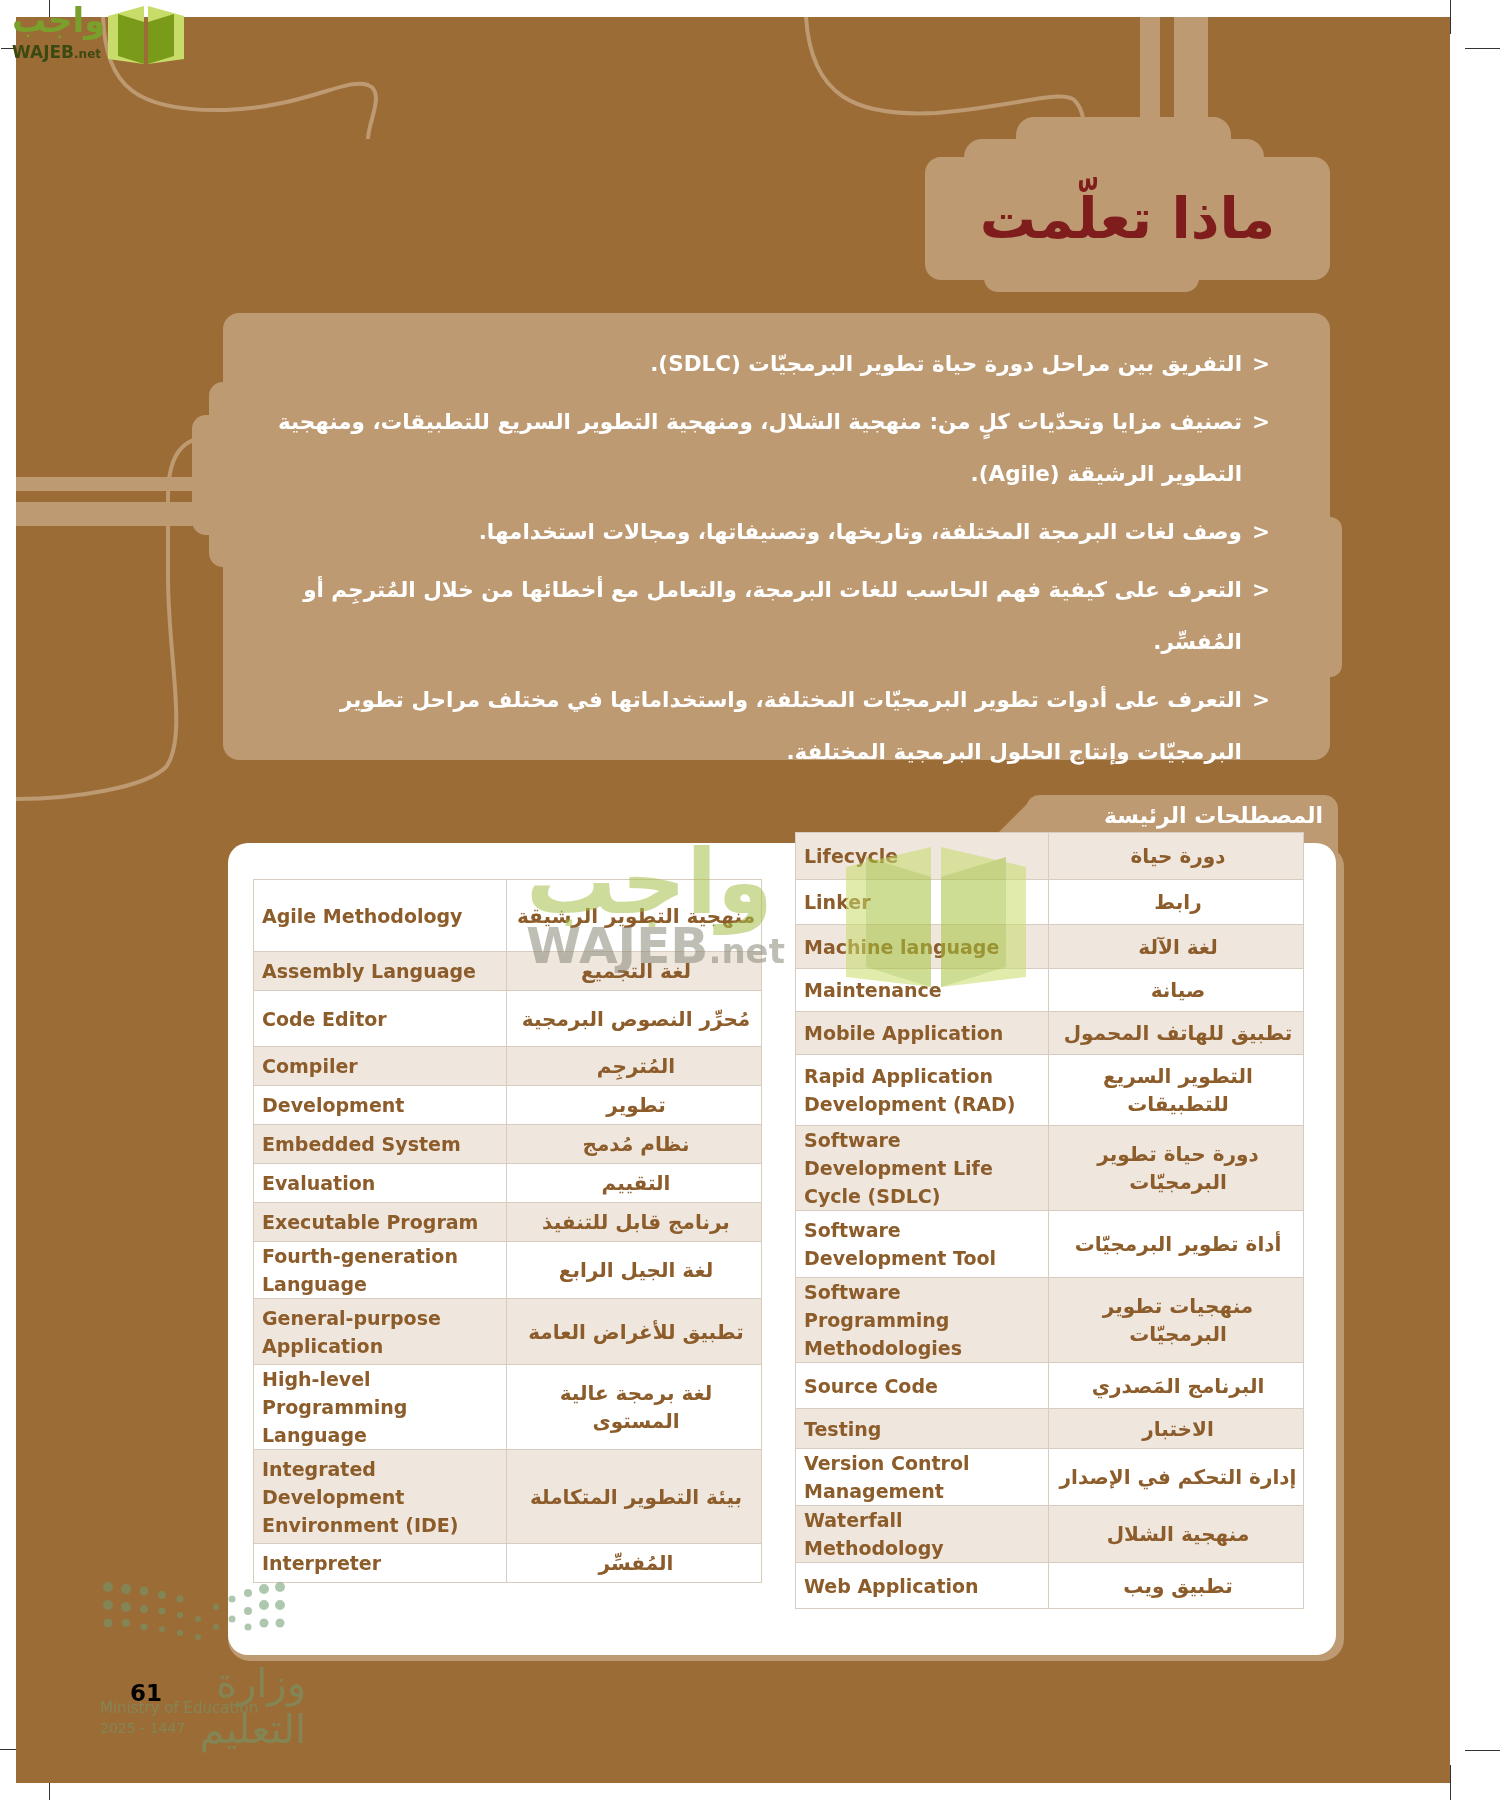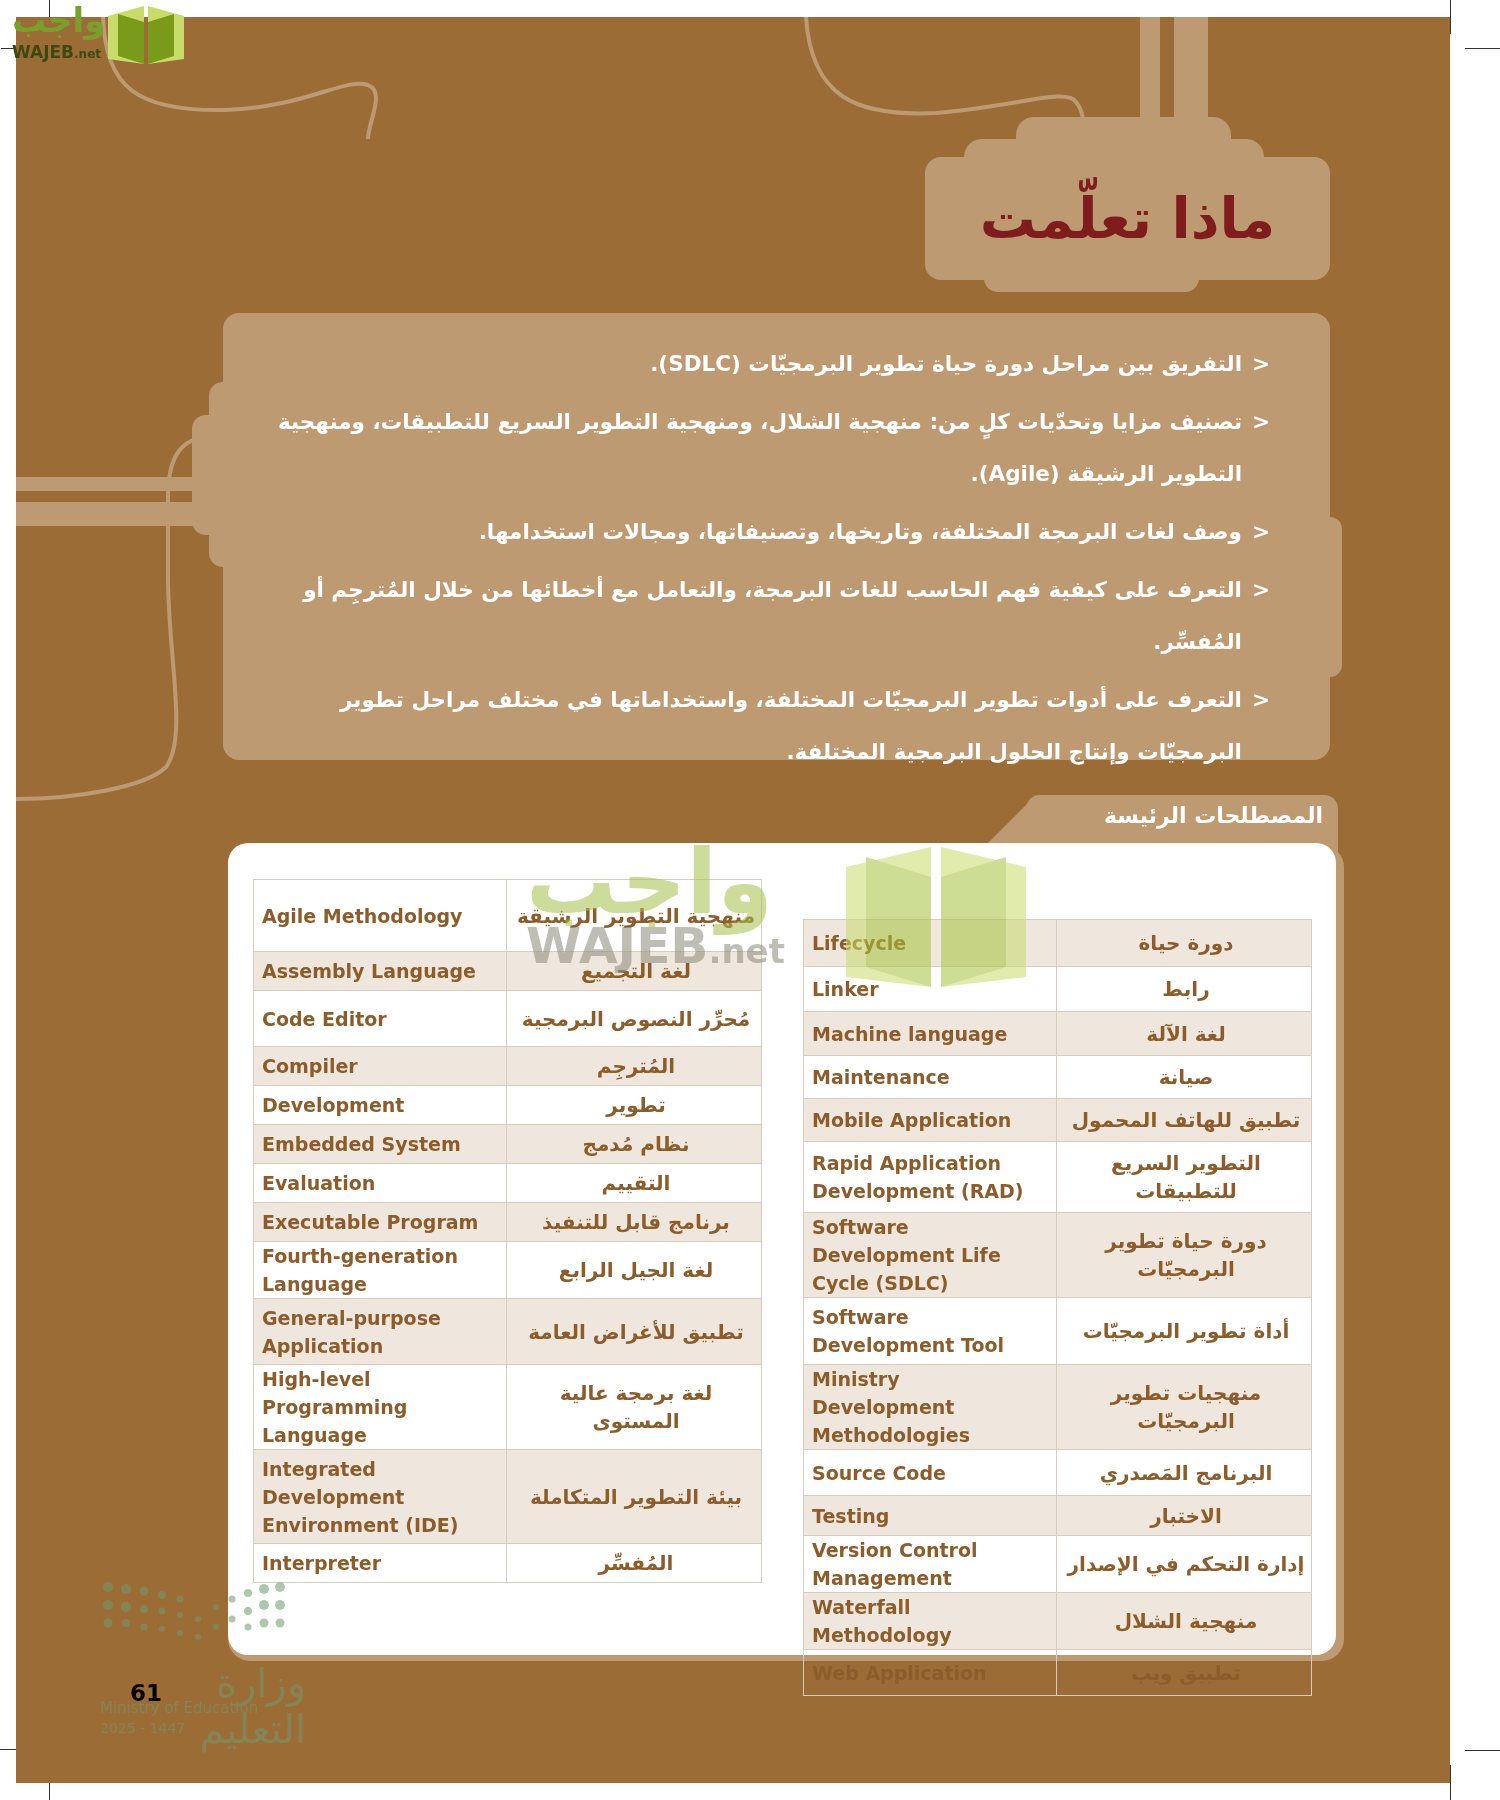--- a/index.html
+++ b/index.html
@@ -143,21 +143,21 @@
           <td>Integrated Development Environment (IDE)</td>
           <td class="ar">بيئة التطوير المتكاملة</td>
         </tr>
       <tr style="height:39px">
           <td>Interpreter</td>
           <td class="ar">المُفسِّر</td>
         </tr>
     </tbody>
   </table>
 
-  <table class="terms" style="left:779px;top:902px;width:508px;margin-left:8px;">
+  <table class="terms" style="left:779px;top:815px;width:508px;">
     <colgroup>
         <col style="width:253px">
         <col style="width:255px">
       </colgroup>
     <tbody>
       <tr class="alt" style="height:47px">
           <td>Lifecycle</td>
           <td class="ar">دورة حياة</td>
         </tr>
       <tr style="height:45px">
@@ -182,21 +182,21 @@
         </tr>
       <tr class="alt" style="height:71px">
           <td>Software Development Life Cycle (SDLC)</td>
           <td class="ar">دورة حياة تطوير البرمجيّات</td>
         </tr>
       <tr style="height:67px">
           <td>Software Development Tool</td>
           <td class="ar">أداة تطوير البرمجيّات</td>
         </tr>
       <tr class="alt" style="height:71px">
-          <td>Ministry Development Methodologies</td>
+          <td>Software Programming Methodologies</td>
           <td class="ar">منهجيات تطوير البرمجيّات</td>
         </tr>
       <tr style="height:46px">
           <td>Source Code</td>
           <td class="ar">البرنامج المَصدري</td>
         </tr>
       <tr class="alt" style="height:40px">
           <td>Testing</td>
           <td class="ar">الاختبار</td>
         </tr>

